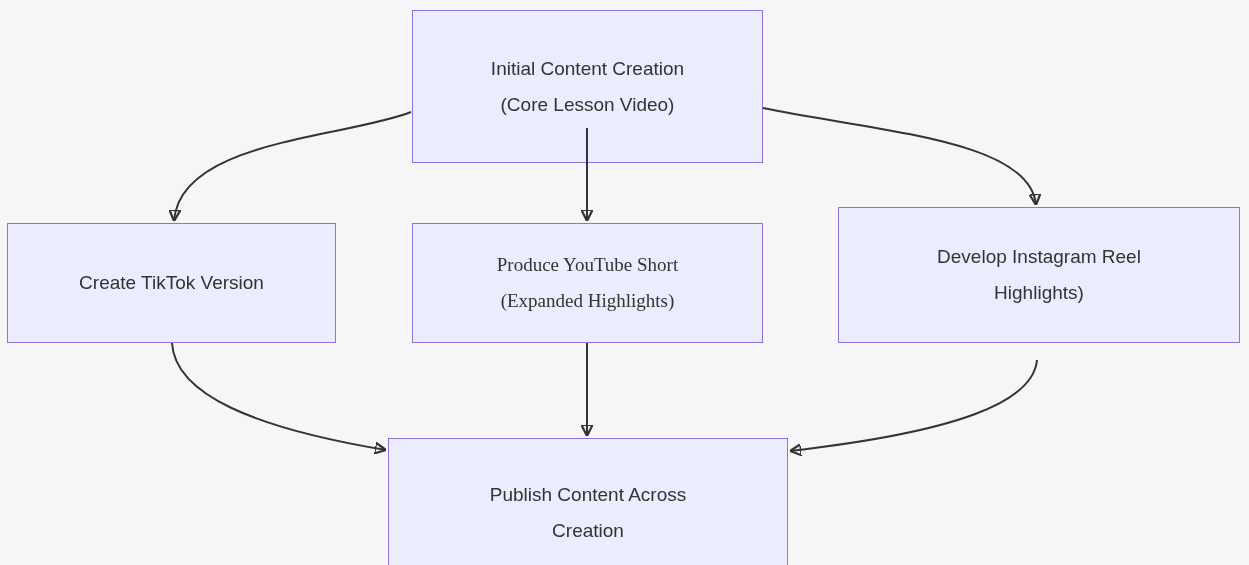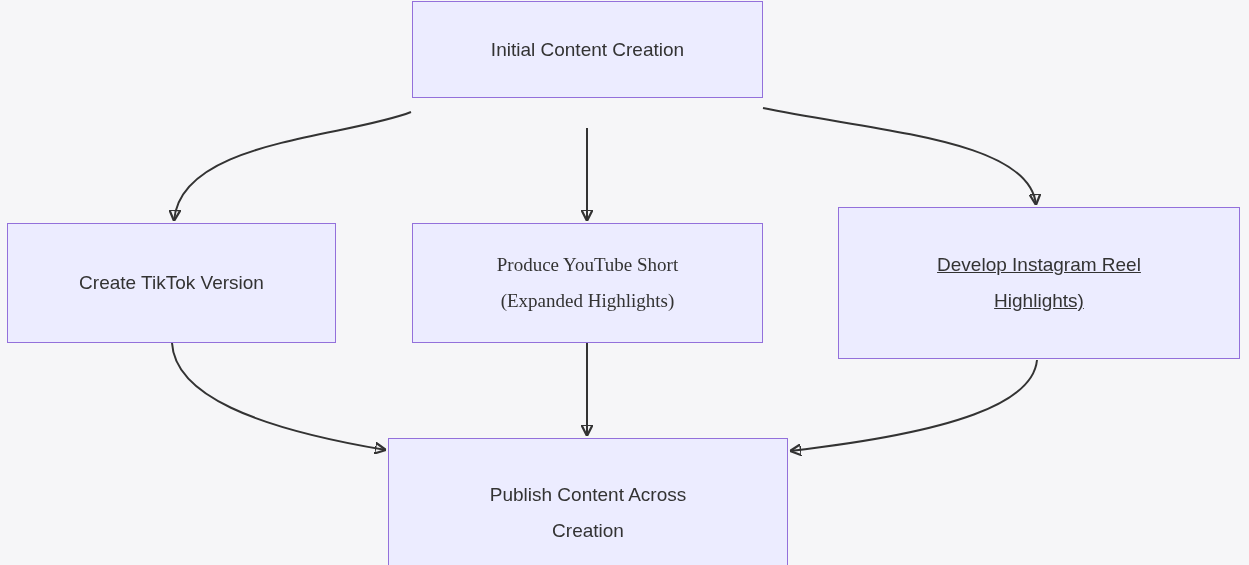--- a/index.html
+++ b/index.html
@@ -53,34 +53,35 @@
       </marker>
     </defs>
     <path d="M 411 112 C 345 138, 180 140, 174 221" marker-end="url(#arrowhead)"></path>
     <path d="M 587 128 L 587 221" marker-end="url(#arrowhead)"></path>
     <path d="M 763 108 C 880 132, 1030 140, 1036 205" marker-end="url(#arrowhead)"></path>
     <path d="M 172 343 C 175 395, 255 428, 386 450" marker-end="url(#arrowhead)"></path>
     <path d="M 587 343 L 587 436" marker-end="url(#arrowhead)"></path>
     <path d="M 1037 360 C 1033 403, 955 432, 790 451" marker-end="url(#arrowhead)"></path>
   </svg>
 
-  <div class="node" style="left:412px;top:1px;width:351px;height:97px;">
+  <div class="node" style="left:412px;top:10px;width:351px;height:153px;">
     <span>Initial Content Creation</span>
+    <span>(Core Lesson Video)</span>
   </div>
 
   <div class="node" style="left:7px;top:223px;width:329px;height:120px;gap:44px;">
     <span>Create TikTok Version</span>
   </div>
 
   <div class="node" style="left:412px;top:223px;width:351px;height:120px;font-family:Liberation Serif, serif;">
     <span>Produce YouTube Short</span>
     <span>(Expanded Highlights)</span>
   </div>
 
-  <div class="node" style="left:838px;top:207px;width:402px;height:152px;text-decoration:underline;">
+  <div class="node" style="left:838px;top:207px;width:402px;height:136px;">
     <span>Develop Instagram Reel</span>
     <span>Highlights)</span>
   </div>
 
   <div class="node" style="left:388px;top:438px;width:400px;height:150px;">
     <span>Publish Content Across</span>
     <span>Creation</span>
   </div>
 
 </div>

